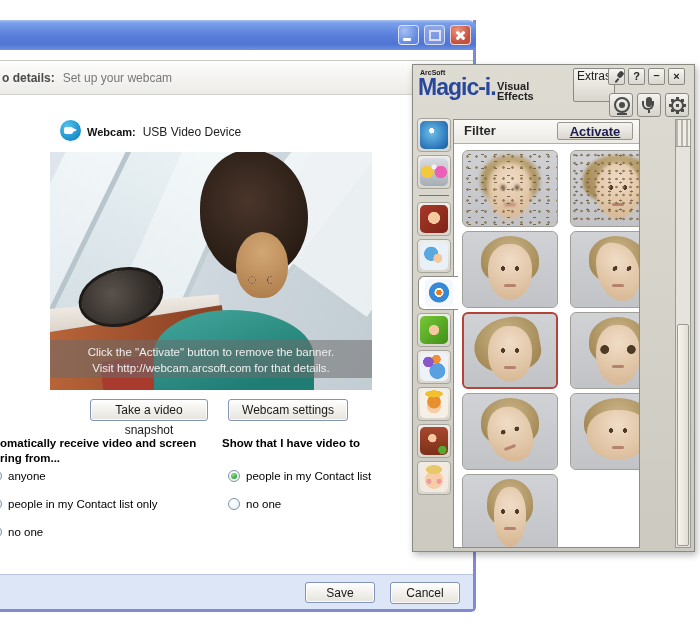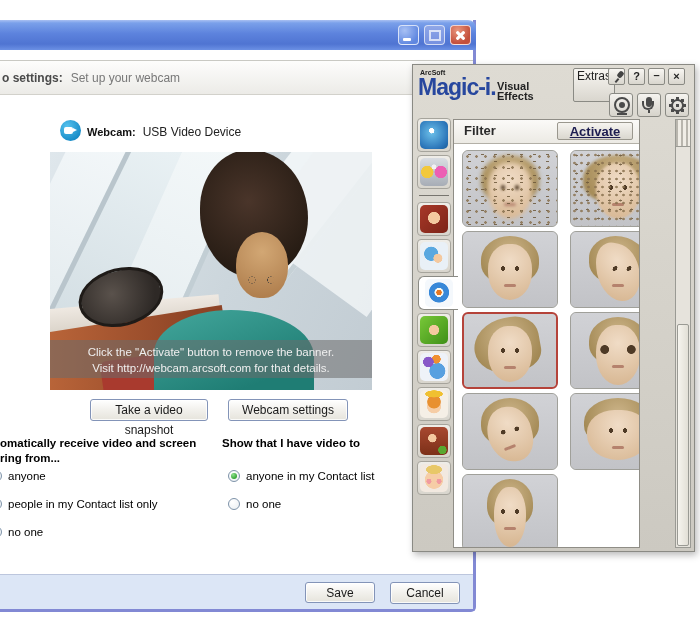--- a/index.html
+++ b/index.html
@@ -201,21 +201,21 @@
 
 <div class="win">
   <div class="titlebar">
     <div class="tb-btn tb-min"></div>
     <div class="tb-btn tb-max"></div>
     <div class="tb-btn tb-close"></div>
   </div>
 
   <div class="win-content">
     <div class="head-band">
-      <span class="t1">o settings:</span><span class="t2">Set up your webcam</span>
+      <span class="t1">o details:</span><span class="t2">Set up your webcam</span>
     </div>
 
     <div class="cam-row">
       <span class="cam-badge"></span>
       <span class="lbl">Webcam:</span><span class="val">USB Video Device</span>
     </div>
 
     <div class="video">
       <i class="vsh skylight"></i>
       <i class="vsh beam1"></i>
@@ -241,21 +241,21 @@
 
     <div class="grp-title g-show">Show that I have video to</div>
     <div class="grp-title g-receive">omatically receive video and screen
 ring from...</div>
     <div class="radio-list rl-receive" id="receive-options">
         <div class="radio-row"><span class="radio"></span><span class="radio-label">anyone</span></div>
         <div class="radio-row"><span class="radio"></span><span class="radio-label">people in my Contact list only</span></div>
         <div class="radio-row"><span class="radio"></span><span class="radio-label">no one</span></div>
       </div>
     <div class="radio-list rl-show" id="show-options">
-        <div class="radio-row"><span class="radio sel"></span><span class="radio-label">anyone in my Contact list</span></div>
+        <div class="radio-row"><span class="radio sel"></span><span class="radio-label">people in my Contact list</span></div>
         <div class="radio-row"><span class="radio"></span><span class="radio-label">no one</span></div>
       </div>
 
     <div class="footer">
       <div class="xpbtn btn-save" style="height:21px;">Save</div>
       <div class="xpbtn btn-cancel" style="height:22px;">Cancel</div>
     </div>
   </div>
 </div>
 

